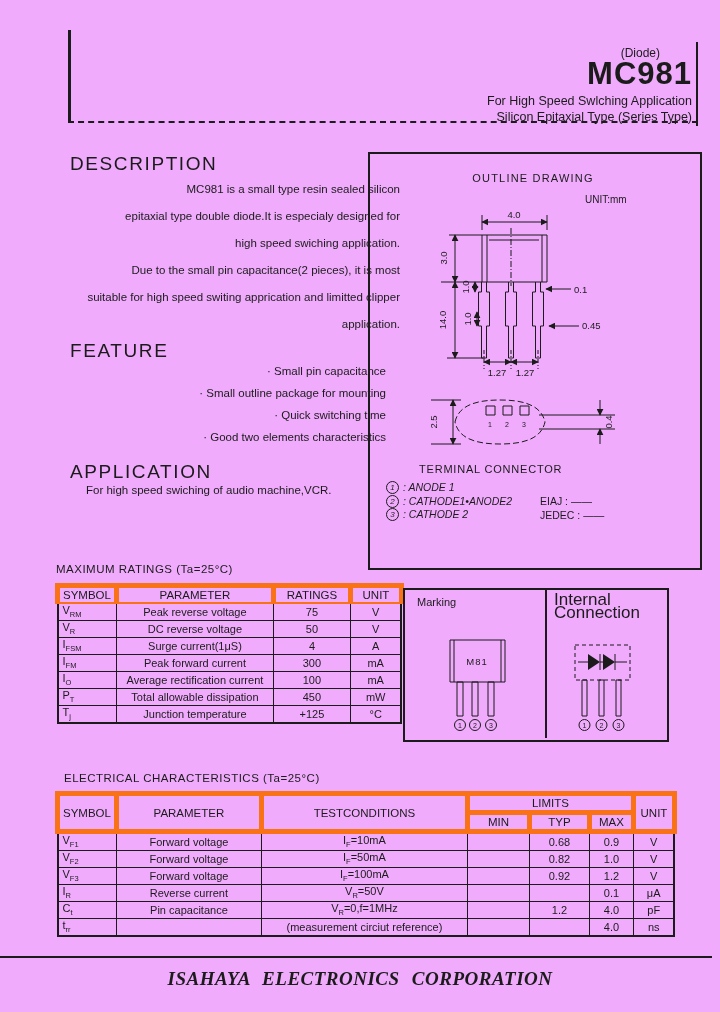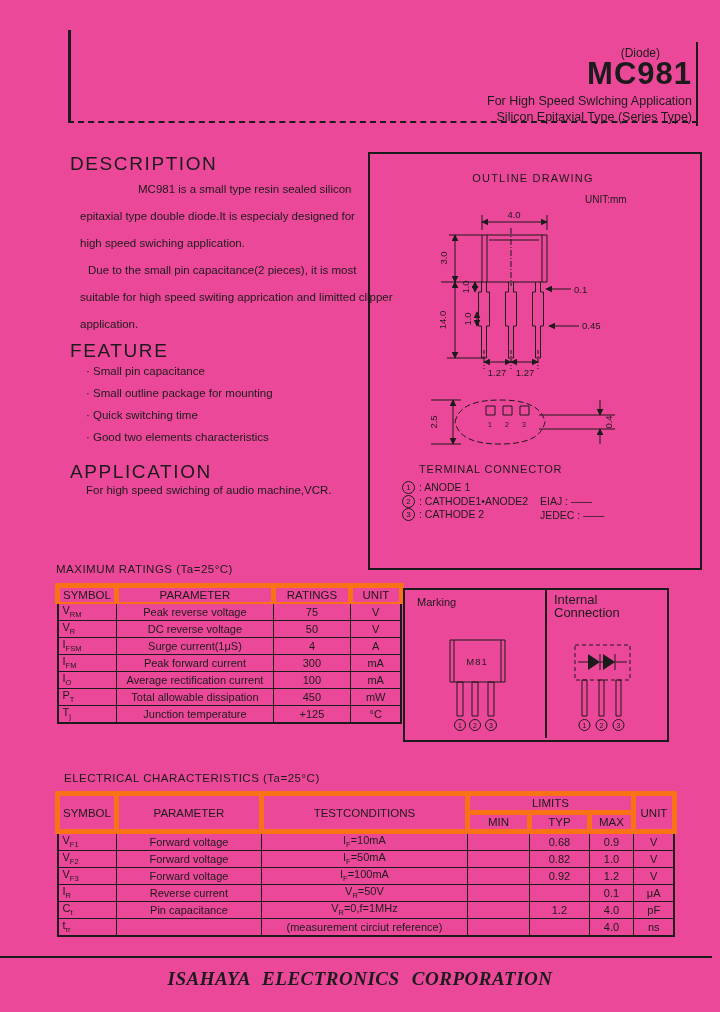--- a/index.html
+++ b/index.html
@@ -1,22 +1,22 @@
 <!DOCTYPE html>
 <html><head>
 <meta charset="utf-8">
 <style>
   html,body{margin:0;padding:0;background:#d9d9d9;}
-  .page{position:relative;width:720px;height:1012px;background:#ec4899;
+  .page{position:relative;width:720px;height:1012px;background:#f0abfc;
         font-family:"Liberation Sans",sans-serif;color:#1b1b1b;overflow:hidden;}
   .abs{position:absolute;}
   .rt{text-align:right;}
   .nowrap{white-space:nowrap;}
   .heading{font-size:19px;letter-spacing:1.6px;}
-  .bodytext{font-size:11.5px;}
+  .bodytext{font-size:11.5px;text-align:right;}
   
   .category{font-size:12px;}
   .partno{font-size:31px;font-weight:bold;letter-spacing:1px;}
   .subtitle{font-size:12.5px;}
   .vline{background:#1b1b1b;}
   .dashline{border-top:2px dashed #1b1b1b;}
   
   .box{border:2px solid #1b1b1b;}
   
   .descline{line-height:27px;}
@@ -167,21 +167,21 @@
     <g>
       <line x1="170" y1="227" x2="246" y2="227"></line>
       <line x1="170" y1="241" x2="246" y2="241"></line>
       <line x1="231" y1="212" x2="231" y2="227" marker-end="url(#ah)"></line>
       <line x1="231" y1="256" x2="231" y2="241" marker-end="url(#ah)"></line>
     </g>
     <text transform="translate(243,234) rotate(-90)" text-anchor="middle">0.4</text>
   </svg>
 
   <div class="abs" style="left:419px;top:463px;font-size:11px;letter-spacing:.8px;">TERMINAL  CONNECTOR</div>
-  <div class="abs" style="left:402px;top:481px;">
+  <div class="abs" style="left:386px;top:481px;font-style:italic;">
     <div class="pinline"><span class="circ">1</span><span>: ANODE 1</span></div>
     <div class="pinline"><span class="circ">2</span><span>: CATHODE1•ANODE2</span></div>
     <div class="pinline"><span class="circ">3</span><span>: CATHODE 2</span></div>
   </div>
   <div class="abs" style="left:540px;top:495px;">
     <div class="stdline">EIAJ : ——</div>
     <div class="stdline">JEDEC : ——</div>
   </div>
 
   <div class="abs" style="left:56px;top:563px;font-size:11.5px;letter-spacing:.5px;">MAXIMUM  RATINGS (Ta=25°C)</div>
@@ -240,21 +240,21 @@
           <td class="par">Junction temperature</td>
           <td class="val">+125</td>
           <td class="unit">°C</td>
         </tr>
   </tbody>
     </table>
 
   <div class="abs box" style="left:403px;top:588px;width:262px;height:150px;"></div>
   <div class="abs vline" style="left:545px;top:588px;width:2px;height:150px;"></div>
   <div class="abs" style="left:417px;top:596px;font-size:11px;">Marking</div>
-  <div class="abs" style="left:554px;top:593px;font-size:13px;line-height:13px;">
+  <div class="abs" style="left:554px;top:593px;font-size:17px;line-height:13px;">
     <div>Internal</div>
     <div>Connection</div>
   </div>
 
   <svg class="abs" style="left:403px;top:588px;" width="142" height="150" viewBox="0 0 142 150">
     <g>
       <rect x="47" y="52" width="55" height="42"></rect>
       <line x1="51" y1="52" x2="51" y2="94"></line>
       <line x1="98" y1="52" x2="98" y2="94"></line>
       <rect x="54" y="94" width="6" height="34"></rect>

